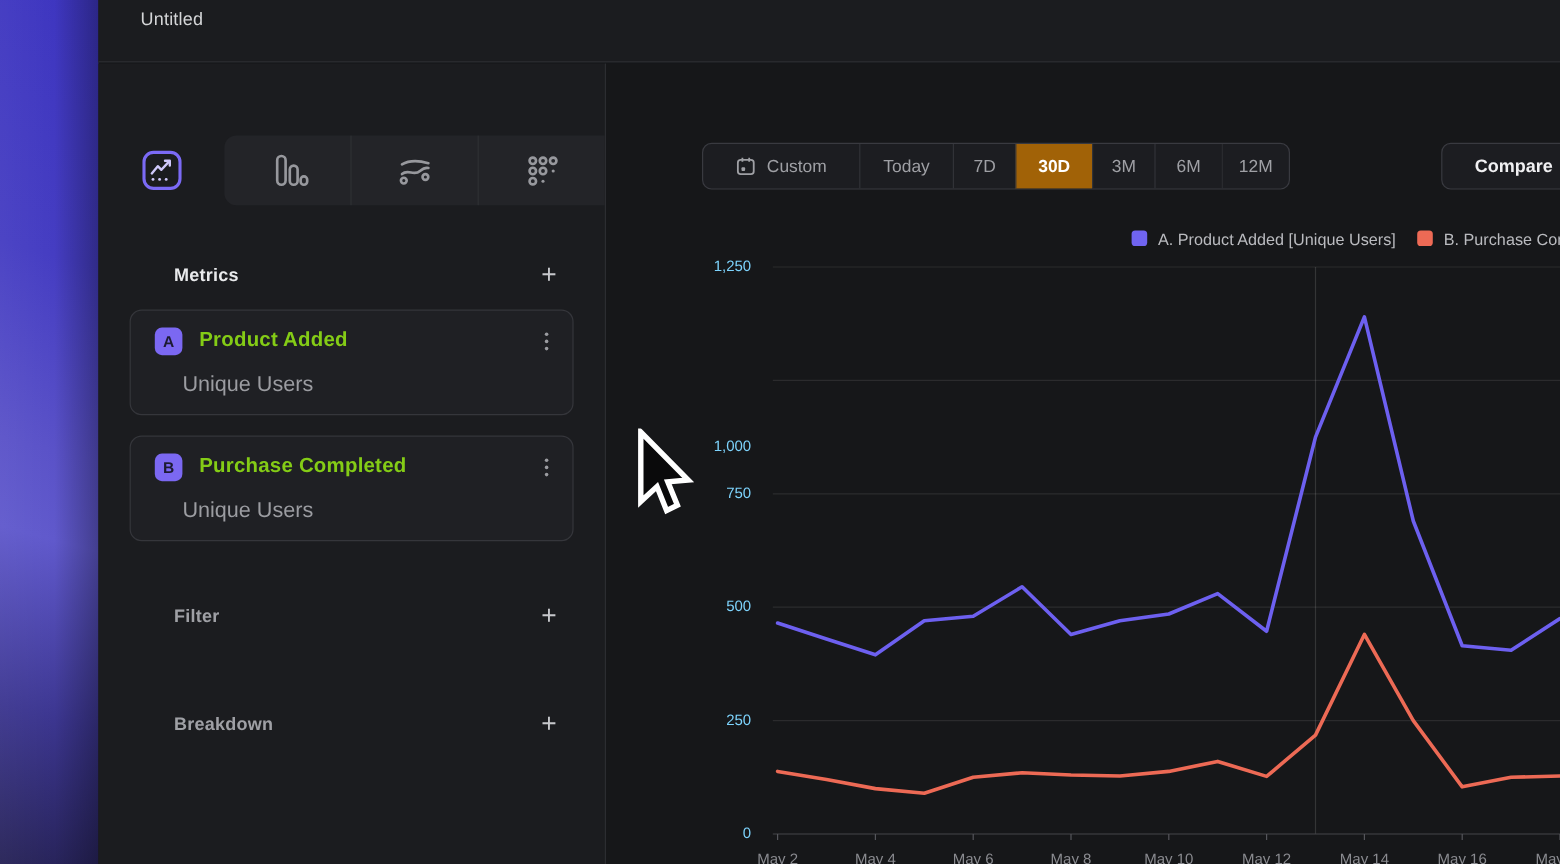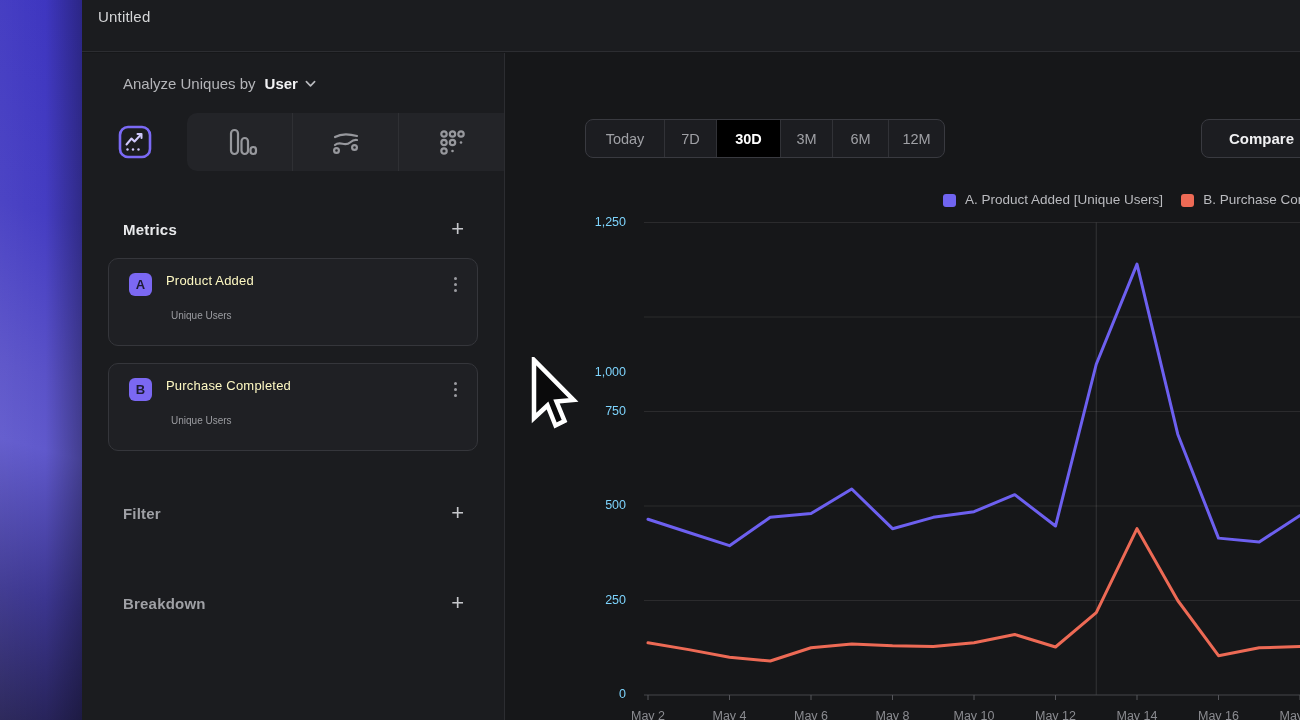--- a/index.html
+++ b/index.html
@@ -8,71 +8,71 @@
   .screen { position:relative; width:1300px; height:720px; overflow:hidden; background:#161719; }
 
   
   .accent-strip { position:absolute; left:0; top:0; width:82px; height:720px;
     background:linear-gradient(195deg,#3e36c0 0%,#453dc2 30%,#5a52c8 52%,#6059cc 62%,#3c3690 82%,#262256 100%); }
   .accent-strip::after { content:""; position:absolute; inset:0;
     background:linear-gradient(90deg, rgba(255,255,255,0.04) 0%, rgba(0,0,0,0) 55%, rgba(0,0,0,0.30) 100%); }
 
   
   .topbar { position:absolute; left:82px; right:0; top:0; height:52px; background:#1b1c1f;
-    border-bottom:1px solid #2c2d31; display:flex; align-items:flex-start; padding:8px 0 0 16px; }
+    border-bottom:1px solid #2c2d31; display:flex; align-items:flex-start; padding:8px 0 0 35px; }
   .topbar-title { color:#d4d5d7; font-size:15px; letter-spacing:.2px; }
 
   
   .sidebar { position:absolute; left:82px; top:53px; width:423px; bottom:0; background:#1b1c1f;
     border-right:1px solid #2c2d31; }
   .analyze-row { position:absolute; left:0; top:0; height:60px; right:0; display:flex; align-items:center; padding-left:41px; }
   .analyze-label { color:#b4b5b9; font-size:15px; }
   .analyze-value { color:#f2f2f4; font-size:15px; font-weight:bold; margin-left:9px; }
   .chev { margin-left:7px; display:inline-block; }
 
   .tabbar { position:absolute; left:0; top:60px; right:0; height:58px; }
   .tab-selected { position:absolute; left:36px; top:12px; width:34px; height:34px; background:transparent;
     border:none; cursor:pointer; padding:0; }
   .tab-group { position:absolute; left:105px; right:0; top:0; height:58px; background:#232428;
     border-radius:10px 0 0 10px; display:flex; }
   .tab-cell { flex:1; display:flex; align-items:center; justify-content:center; background:transparent; border:none;
     border-left:1px solid #2f3034; cursor:pointer; }
   .tab-cell:first-child { border-left:none; }
 
   .section-head { position:absolute; left:41px; right:40px; display:flex; align-items:center; justify-content:space-between; height:30px; }
-  .sec-title { font-size:15px; font-weight:bold; color:#e9eaec; letter-spacing:.2px; }
+  .sec-title { font-size:15px; font-weight:bold; color:#e9eaec; letter-spacing:.2px;margin-left:22px; }
   .sec-title.dim { color:#9fa0a5; }
   .plus-btn { background:none; border:none; color:#c6c7cb; font-size:22px; font-weight:300; line-height:20px; cursor:pointer; padding:0; }
 
   .cards { position:absolute; left:26px; top:205px; width:370px; }
   .metric-card { position:relative; width:370px; height:88px; background:#1f2024; border:1px solid #35363b;
     border-radius:10px; margin-bottom:17px; }
   .badge { position:absolute; left:20px; top:14px; width:23px; height:23px; border-radius:6px;
     display:flex; align-items:center; justify-content:center; font-size:13px; font-weight:bold; color:#1d1b33; }
-  .card-name { position:absolute; left:57px; top:14px; font-size:13px; font-weight:normal; color:#fef9c3; letter-spacing:.2px; }
-  .card-sub { position:absolute; left:62px; top:51px; font-size:10px; color:#9b9ca1; }
+  .card-name { position:absolute; left:57px; top:14px; font-size:17px; font-weight:bold; color:#84cc16; letter-spacing:.2px; }
+  .card-sub { position:absolute; left:43px; top:51px; font-size:18px; color:#9b9ca1; }
   .kebab { position:absolute; right:12px; top:18px; width:20px; background:none; border:none; cursor:pointer;
     display:flex; flex-direction:column; align-items:center; gap:3px; }
   .kebab i { width:3px; height:3px; border-radius:50%; background:#9b9ca1; }
 
   
   .main { position:absolute; left:505px; right:0; top:53px; bottom:0; background:#161719; overflow:hidden; }
 
   .range-group { position:absolute; left:80px; top:66px; height:39px; display:flex;
     border:1px solid #393a40; border-radius:8px; background:#1c1d21; }
   .range-btn { height:100%; display:flex; align-items:center; justify-content:center; gap:9px;
     background:none; border:none; border-left:1px solid #313237; color:#9fa0a5; font-size:14.5px; cursor:pointer; }
   .range-btn:first-child { border-left:none; border-radius:7px 0 0 7px; }
   .range-btn:last-child { border-radius:0 7px 7px 0; }
-  .range-btn.selected { background:#000000; color:#ffffff; font-weight:bold; }
+  .range-btn.selected { background:#a16207; color:#ffffff; font-weight:bold; }
   .compare-btn { position:absolute; left:696px; top:66px; height:39px; padding:0 27px;
     background:#1c1d21; border:1px solid #393a40; border-radius:8px; color:#f0f0f2; font-size:15px; font-weight:bold; cursor:pointer; }
 
   .legend { position:absolute; left:438px; top:139px; display:flex; white-space:nowrap; align-items:center; }
-  .legend-item { display:flex; align-items:flex-end; margin-right:18px; }
+  .legend-item { display:flex; align-items:flex-start; margin-right:18px; }
   .legend-swatch { width:13px; height:13px; border-radius:3px; margin-right:9px; flex:0 0 auto; }
   .legend-label { font-size:13.5px; color:#babbbf; }
 
   .chart-wrap { position:absolute; left:35px; top:152px; width:760px; height:515px; }
   .ylabel { position:absolute; width:100px; left:21px; text-align:right; font-size:12.5px; color:#7dd3fc; }
   .xlabel { position:absolute; top:656px; transform:translateX(-50%); font-size:12.5px; color:#8a8b90; white-space:nowrap; }
 
   .cursor { position:absolute; left:530px; top:357px; pointer-events:none; }
 </style>
 </head>
@@ -81,29 +81,20 @@
 <div class="screen">
 
   <div class="accent-strip"></div>
 
   <div class="topbar">
     <span class="topbar-title">Untitled</span>
   </div>
 
   <aside class="sidebar">
 
-    <div class="analyze-row">
-      <span class="analyze-label">Analyze Uniques by</span>
-      <span class="analyze-value">User</span>
-      <span class="chev">
-        <svg width="11" height="8" viewBox="0 0 12 8">
-            <path d="M1.5,1.5 L6,6 L10.5,1.5" stroke="#b9babe" stroke-width="1.8" fill="none" stroke-linecap="round" stroke-linejoin="round"></path>
-          </svg>
-      </span>
-    </div>
 
     <div class="tabbar">
       <button class="tab-selected">
         <svg width="34" height="34" viewBox="0 0 34 34">
           <rect x="2" y="2" width="30" height="30" rx="8" stroke="#7b6af5" stroke-width="2.6" fill="none"></rect>
           <polyline points="8.5,19.5 13.5,13.5 16.5,16.5 23,9.5" stroke="#cfc8fa" stroke-width="2" fill="none" stroke-linecap="round" stroke-linejoin="round"></polyline>
           <polyline points="19.5,9 23.5,9 23.5,13" stroke="#cfc8fa" stroke-width="2" fill="none" stroke-linecap="round" stroke-linejoin="round"></polyline>
           <circle cx="9.5" cy="24.5" r="1.2" fill="#cfc8fa"></circle>
             <circle cx="15" cy="24.5" r="1.2" fill="#cfc8fa"></circle>
             <circle cx="20.5" cy="24.5" r="1.2" fill="#cfc8fa"></circle>
@@ -175,20 +166,31 @@
 
     <div class="section-head" style="top:535px;">
       <span class="sec-title dim">Breakdown</span>
       <button class="plus-btn">+</button>
     </div>
 
   </aside>
 
   <main class="main">
     <div class="range-group" id="range-group">
+        <button class="range-btn" style="width: 130px;">
+          <span style="display: flex;">
+            <svg width="17" height="17" viewBox="0 0 18 18" fill="none" stroke="#9fa0a5" stroke-width="1.6">
+              <rect x="2" y="3.5" width="14" height="12.5" rx="2.5"></rect>
+              <line x1="6" y1="1.5" x2="6" y2="5"></line>
+              <line x1="12" y1="1.5" x2="12" y2="5"></line>
+              <rect x="5.2" y="10" width="3.2" height="3.2" rx="0.8" fill="#9fa0a5" stroke="none"></rect>
+            </svg>
+          </span>
+          <span>Custom</span>
+        </button>
         <button class="range-btn" style="width: 78px;">
           <span>Today</span>
         </button>
         <button class="range-btn" style="width: 52px;">
           <span>7D</span>
         </button>
         <button class="range-btn selected" style="width: 64px;">
           <span>30D</span>
         </button>
         <button class="range-btn" style="width: 52px;">

